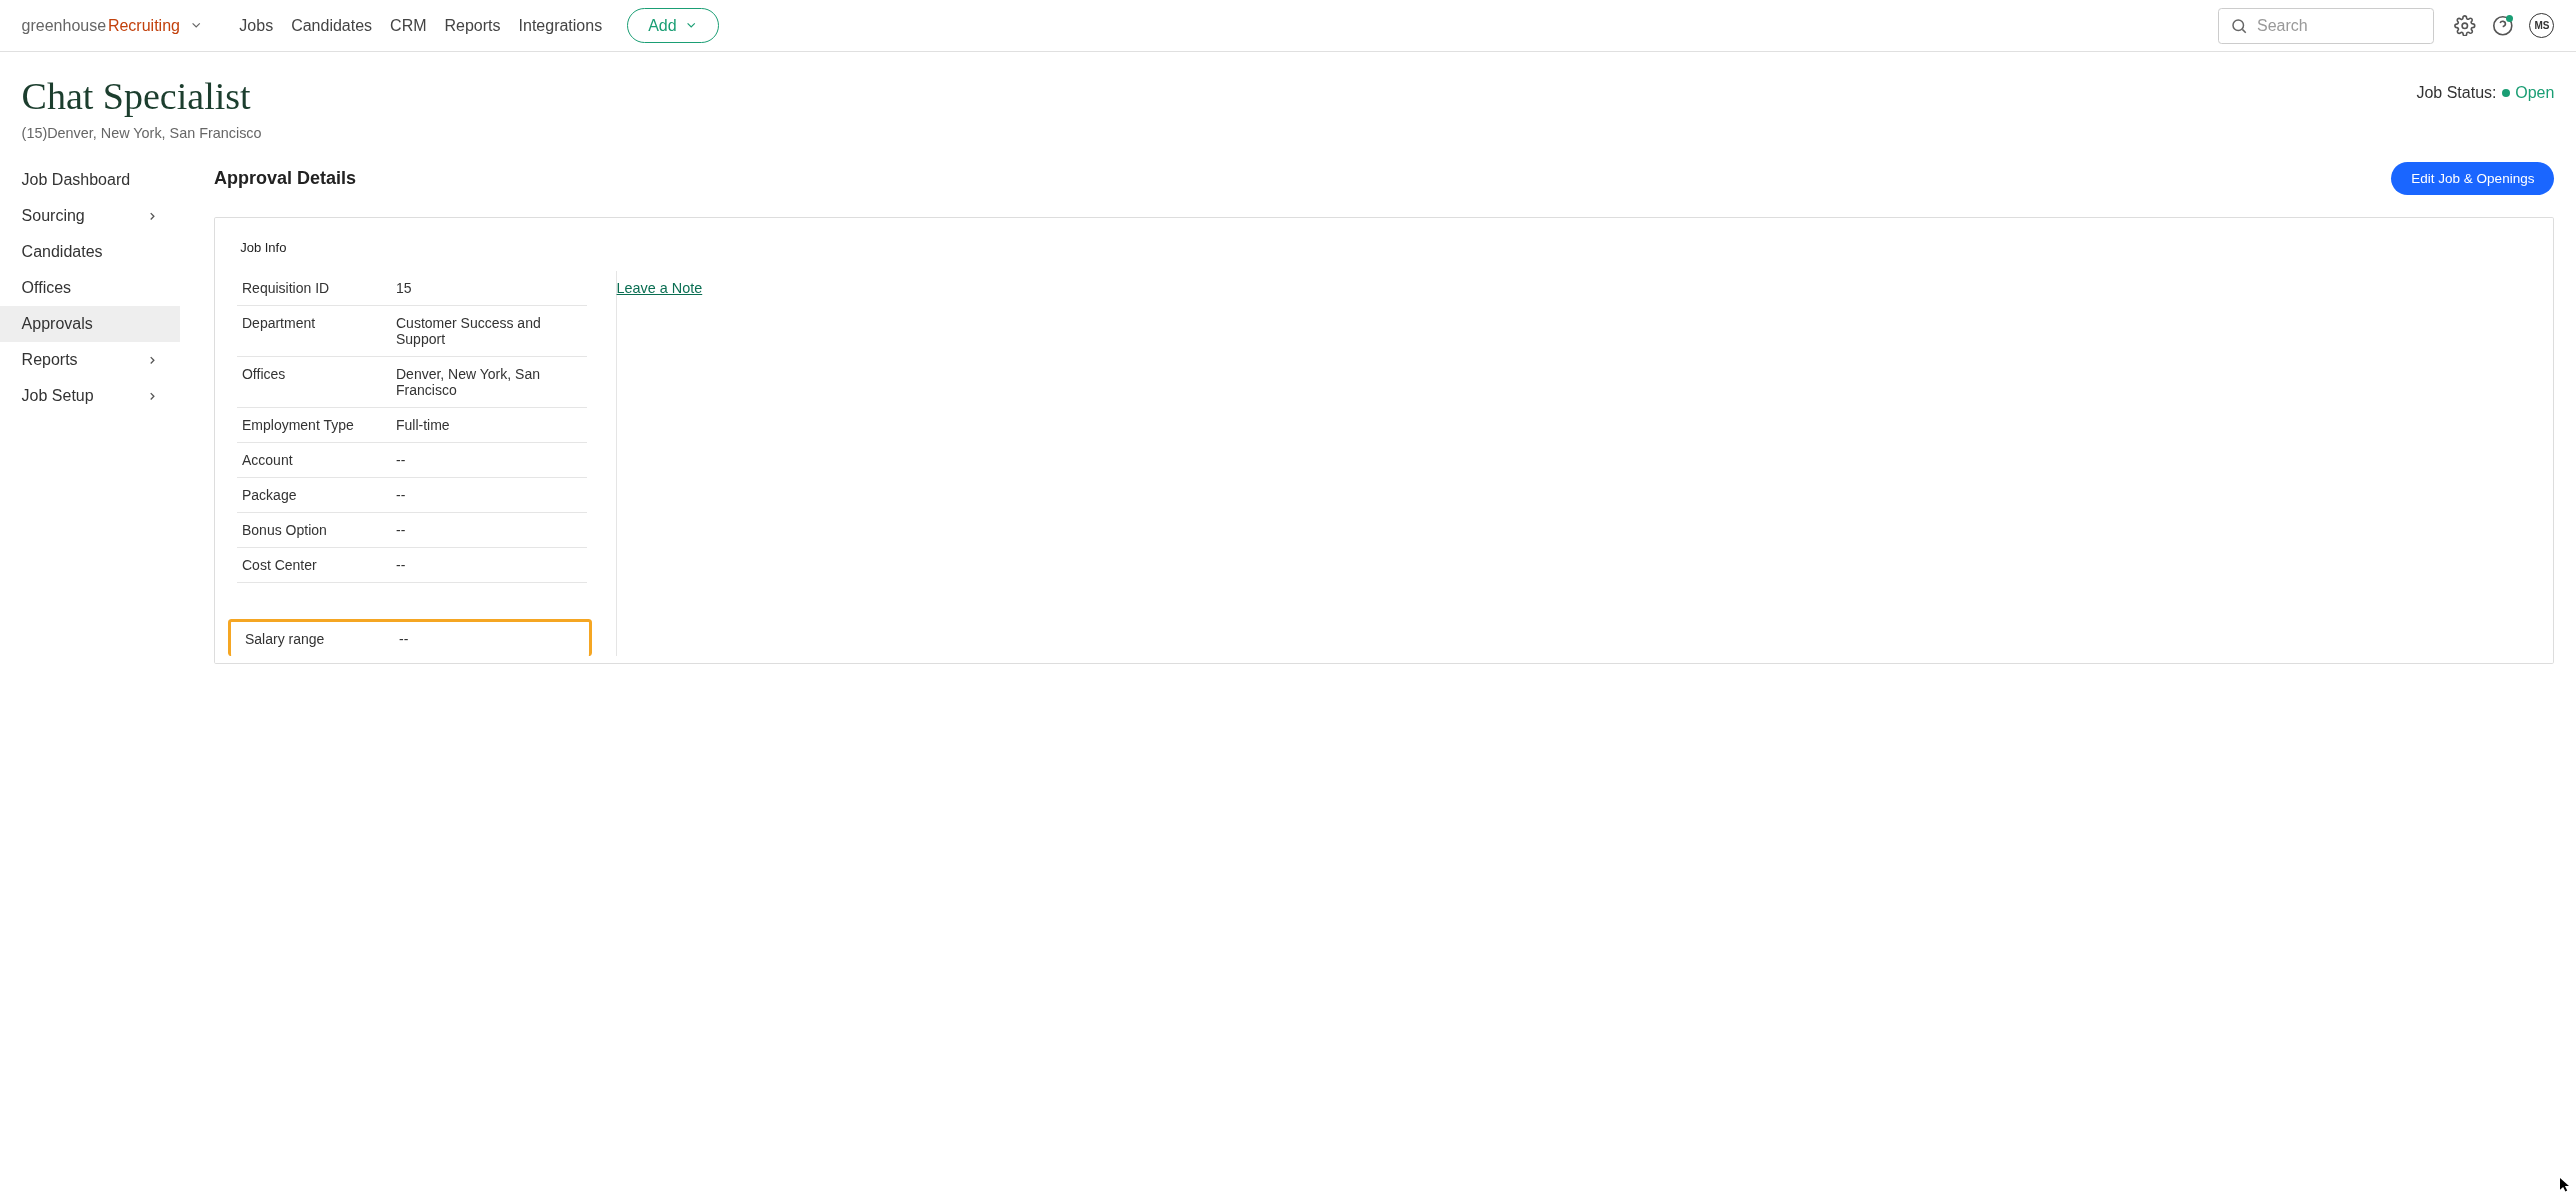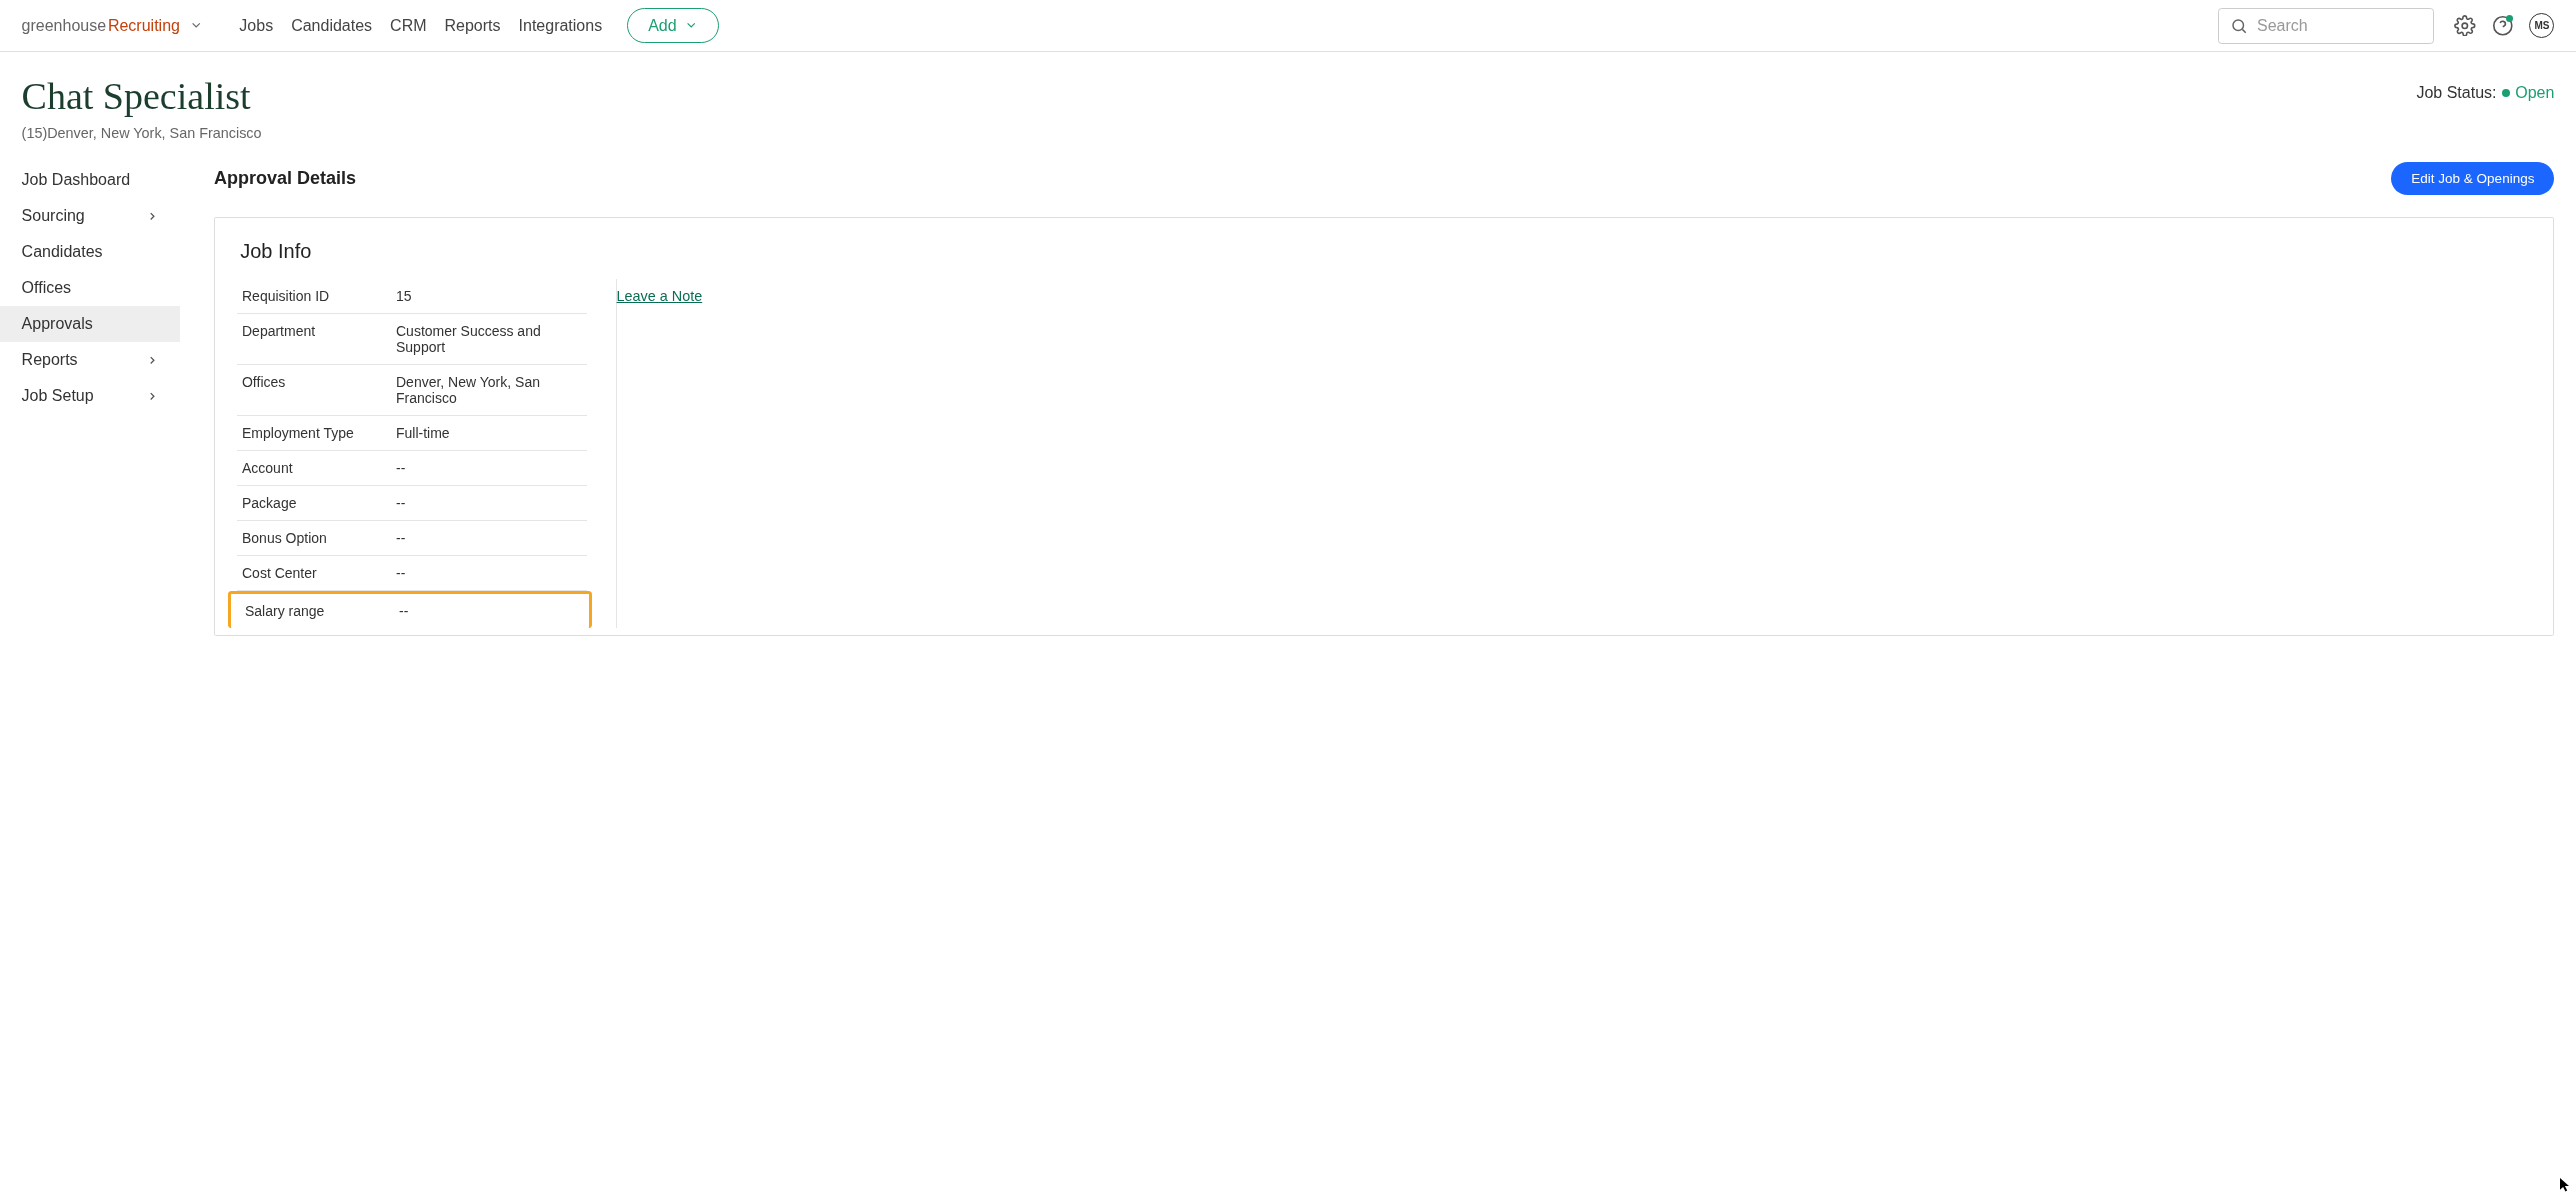--- a/index.html
+++ b/index.html
@@ -38,28 +38,28 @@
     .sidebar-item { padding: 9px 21.6px; font-size: 16px; color: #333; cursor: pointer; display: flex; justify-content: space-between; align-items: center; }
     .sidebar-item.active { background: #eee; }
     .sidebar-chevron { color: #555; }
     
     .content { flex: 1; padding-left: 34px; }
     .content-header { display: flex; justify-content: space-between; align-items: center; margin-bottom: 21.6px; }
     .section-title { font-size: 18px; font-weight: 600; color: #222; }
     .edit-btn { background: #1a66ff; color: #fff; border: none; padding: 9px 20px; border-radius: 18px; font-size: 13.5px; cursor: pointer; }
     
     .panel { border: 0.9px solid #ddd; border-radius: 1.8px; padding: 21.6px 21.6px 7.2px 21.6px; }
-    .panel-title { font-size: 20px; font-weight: 500; color: #222; margin-bottom: 16px; margin-left: 3.6px; }
+    .panel-title { font-size: 13px; font-weight: 500; color: #222; margin-bottom: 16px; margin-left: 3.6px; }
     .panel-body { display: flex; gap: 29px; }
     .info-table { width: 350px; }
     .info-row { display: flex; border-bottom: 0.9px solid #e5e5e5; padding: 9px 5.4px; font-size: 14px; }
     .info-row:last-child { border-bottom: none; }
     .info-label { width: 154px; color: #333; flex-shrink: 0; }
     .info-value { color: #333; word-break: break-word; }
-    .highlight-row { border: 3.6px solid #f5a623; border-radius: 3.6px; margin-left: -9px; margin-right: -5.4px; padding-left: 14.4px; padding-right: 5.4px;}
+    .highlight-row { border: 3.6px solid #f5a623; border-radius: 3.6px; margin-left: -9px; margin-right: -5.4px; padding-left: 14.4px; padding-right: 5.4px; margin-top: 36px;}
     
     .note-col { border-left: 0.9px solid #e5e5e5; padding-left: 0; padding-top: 9px; min-height: 100%;}
     .leave-note { color: #0a6e52; text-decoration: underline; font-size: 14.4px; cursor: pointer; }
     
     svg { display: block; }
     .cursor-pointer { position: fixed; bottom: 1.8px; right: 1.8px; }
   </style>
 </head>
 <body>
 

